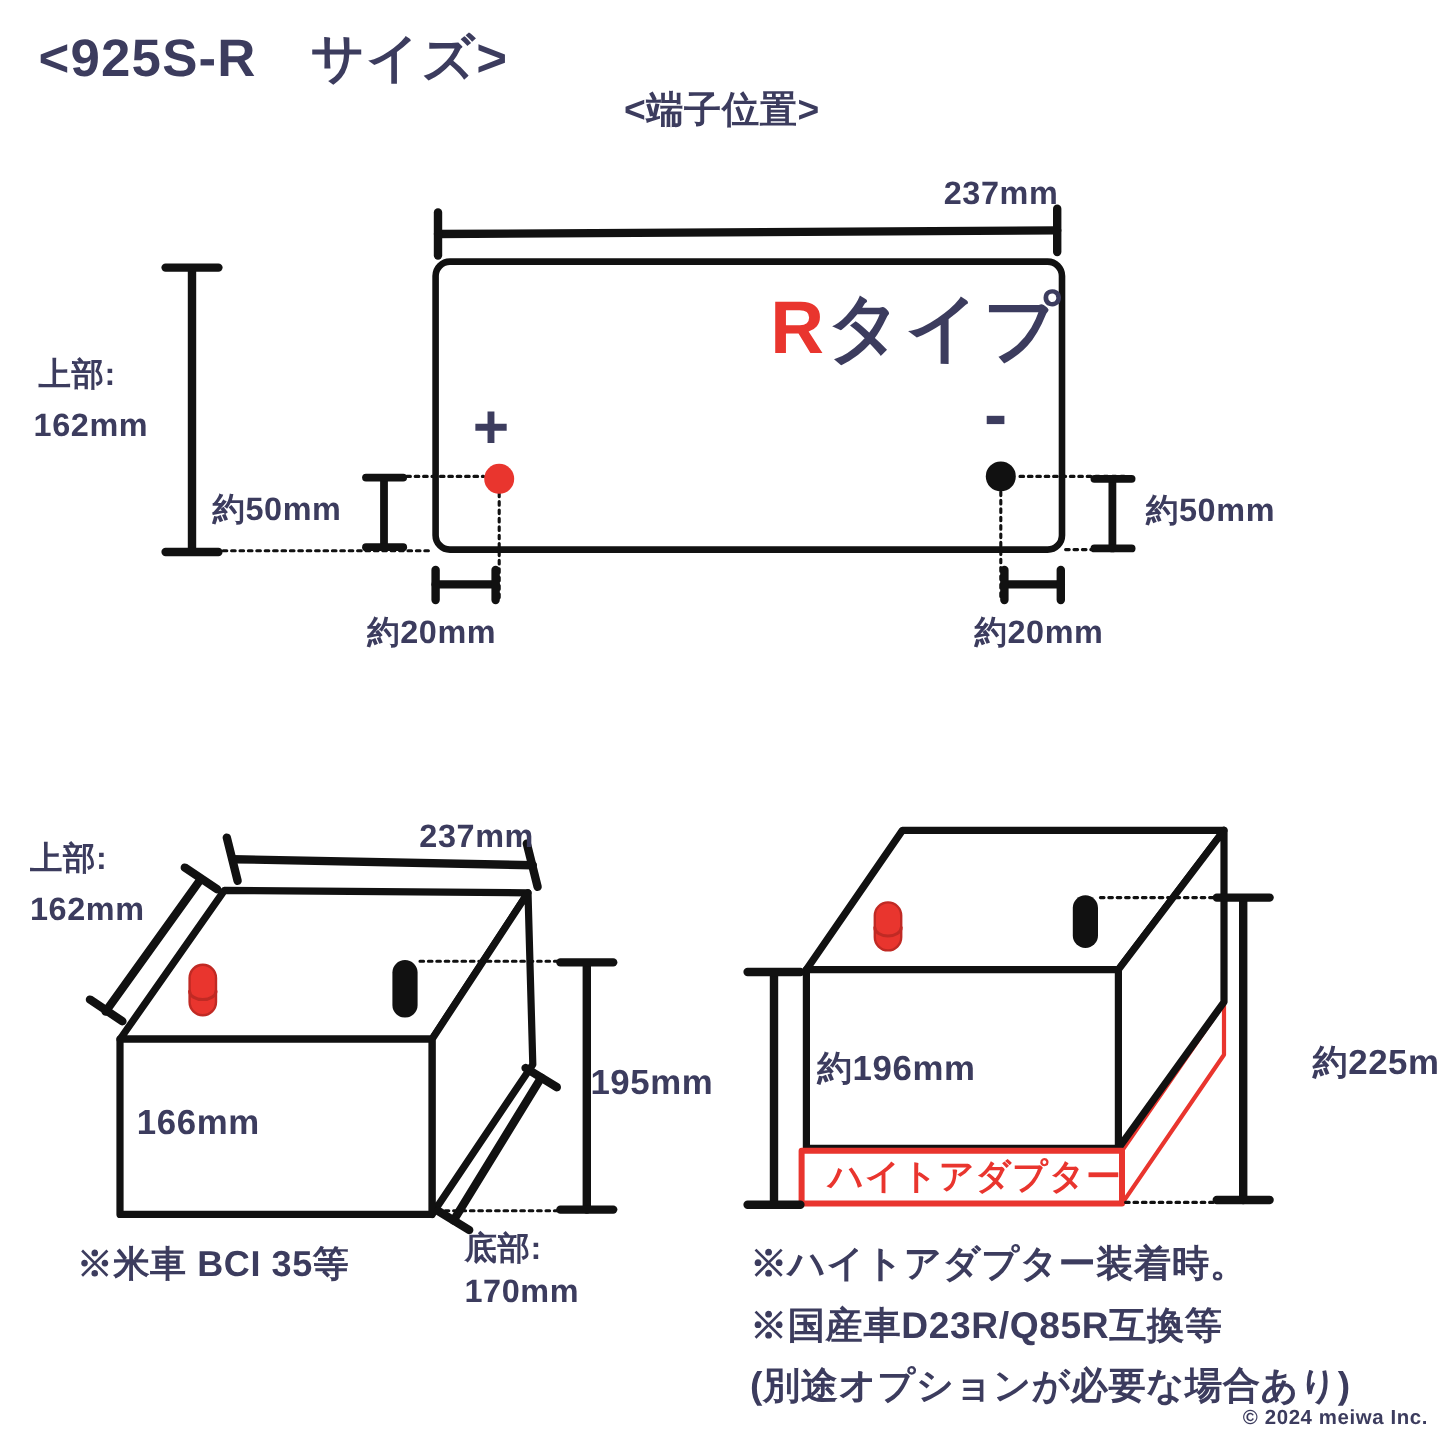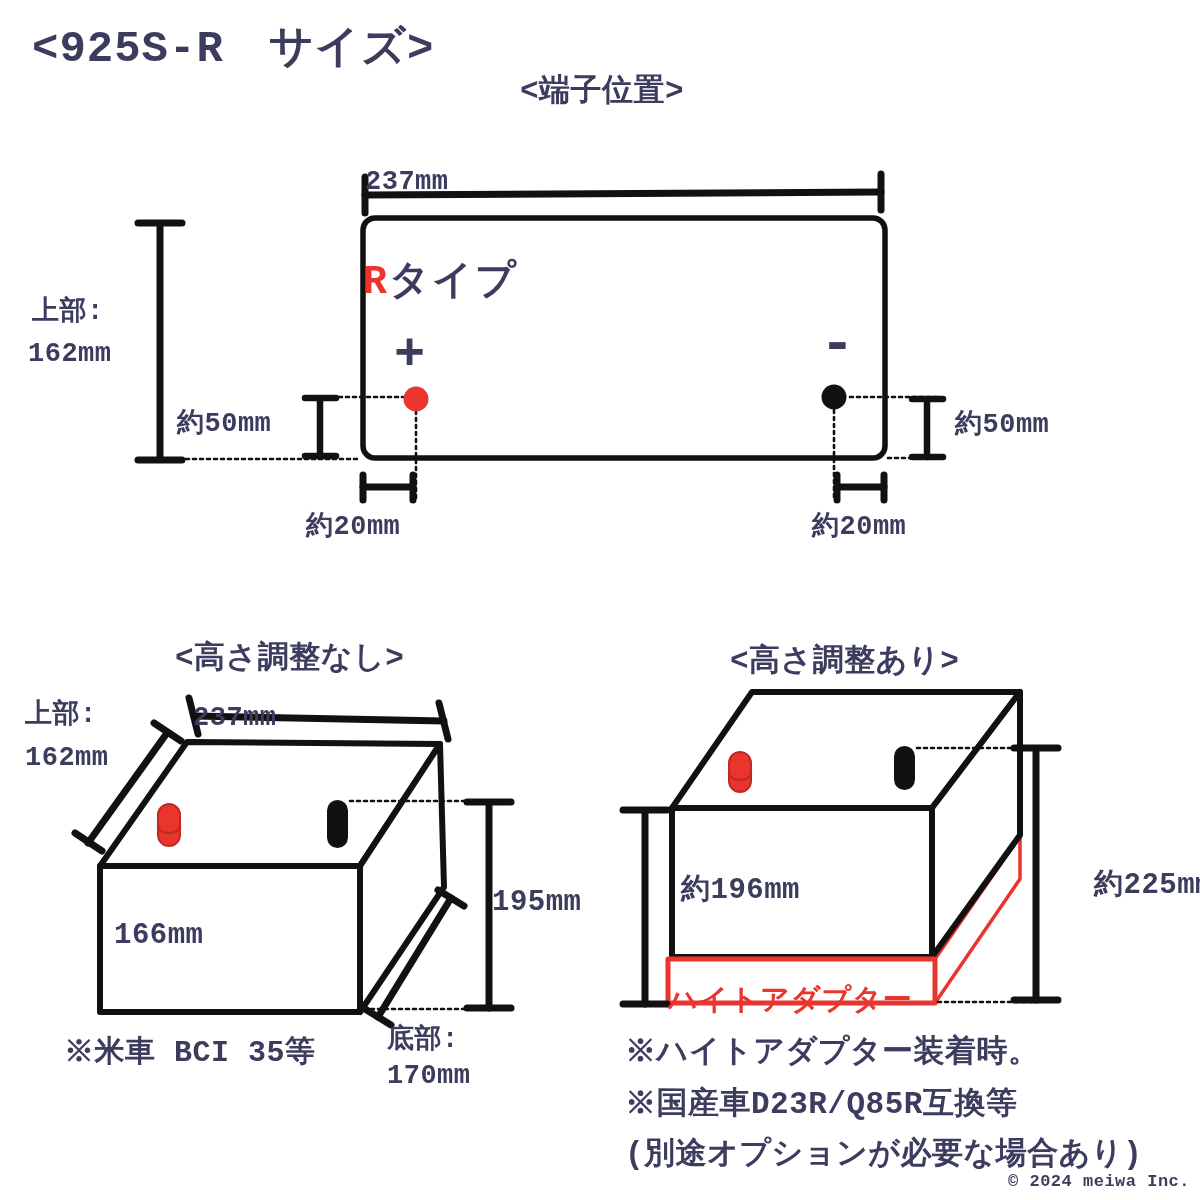--- a/index.html
+++ b/index.html
@@ -1,31 +1,31 @@
 <!DOCTYPE html>
 <html><head>
 <meta charset="utf-8">
 <style>
   html,body{margin:0;padding:0;background:#fff;}
   #canvas{
     position:relative;width:1200px;height:1199px;background:#ffffff;overflow:hidden;
-    font-family:Liberation Mono, monospace;
+    font-family:Liberation Sans, sans-serif;
   }
   #linework{position:absolute;left:0;top:0;}
   .lbl{
     position:absolute;color:#3c3c5e;font-weight:800;line-height:1.05;
     white-space:nowrap;letter-spacing:0.5px;
   }
-  .center{text-align:left;margin-top:21px;}
+  .center{text-align:right;}
   .red{color:#e9352e;}
   .t-title{font-size:44px;letter-spacing:1px;}
   .t-h1{font-size:31px;}
   .t-dim{font-size:27px;}
   .t-dim2{font-size:29px;}
-  .t-big{font-size:40px;letter-spacing:2px;}
+  .t-big{font-size:62px;letter-spacing:2px;}
   .t-din{font-size:43px;letter-spacing:2px;}
   .t-plus{font-size:52px;}
   .t-minus{font-size:58px;}
   .t-note{font-size:30px;}
   .t-note2{font-size:31px;}
   .t-adapter{font-size:29px;letter-spacing:1px;}
   .t-footer{font-size:17px;font-weight:700;}
 </style>
 </head>
 <body>
@@ -145,31 +145,29 @@
   <div class="lbl t-big center" style="left:363px;top:241px;width:522px;"><span class="red">R</span><span>タイプ</span></div>
   <div class="lbl t-plus" style="left:394px;top:329px;">+</div>
   <div class="lbl t-minus" style="left:820px;top:316px;">-</div>
   <div class="lbl t-dim" style="left:32px;top:298px;">上部:</div>
   <div class="lbl t-dim" style="left:28px;top:340px;">162mm</div>
   <div class="lbl t-dim" style="left:177px;top:410px;">約50mm</div>
   <div class="lbl t-dim" style="left:955px;top:411px;">約50mm</div>
   <div class="lbl t-dim" style="left:306px;top:513px;">約20mm</div>
   <div class="lbl t-dim" style="left:812px;top:513px;">約20mm</div>
 
-  <div class="lbl t-h1 center" style="left:175px;top:622px;width:280px;">&lt;高さ調整なし&gt;</div>
   <div class="lbl t-dim center" style="left:193px;top:683px;width:252px;">237mm</div>
   <div class="lbl t-dim" style="left:25px;top:701px;">上部:</div>
   <div class="lbl t-dim" style="left:25px;top:744px;">162mm</div>
   <div class="lbl t-dim2" style="left:114px;top:921px;">166mm</div>
   <div class="lbl t-dim2" style="left:492px;top:888px;">195mm</div>
   <div class="lbl t-dim" style="left:387px;top:1026px;">底部:</div>
   <div class="lbl t-dim" style="left:387px;top:1062px;">170mm</div>
   <div class="lbl t-note" style="left:64px;top:1038px;">※米車 BCI 35等</div>
 
-  <div class="lbl t-h1 center" style="left:730px;top:625px;width:280px;">&lt;高さ調整あり&gt;</div>
   <div class="lbl t-dim2" style="left:681px;top:876px;">約196mm</div>
   <div class="lbl t-dim2" style="left:1094px;top:871px;">約225mm</div>
   <div class="lbl t-note2" style="left:625px;top:1037px;">※ハイトアダプター装着時。</div>
   <div class="lbl t-adapter red center" style="left:668px;top:966px;width:267px;">ハイトアダプター</div>
   <div class="lbl t-note2" style="left:625px;top:1089px;">※国産車D23R/Q85R互換等</div>
   <div class="lbl t-note2" style="left:625px;top:1139px;">(別途オプションが必要な場合あり)</div>
 
   <div class="lbl t-footer" style="right:10px;top:1173px;">© 2024 meiwa Inc.</div>
 </div>
 

